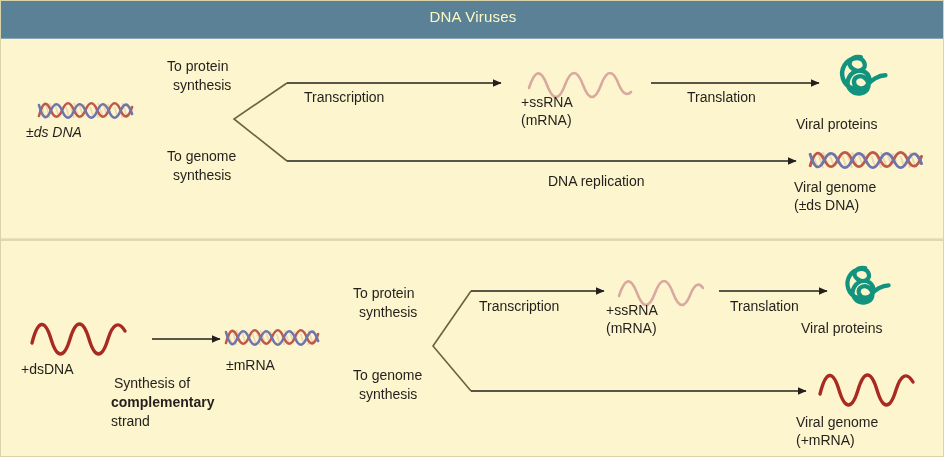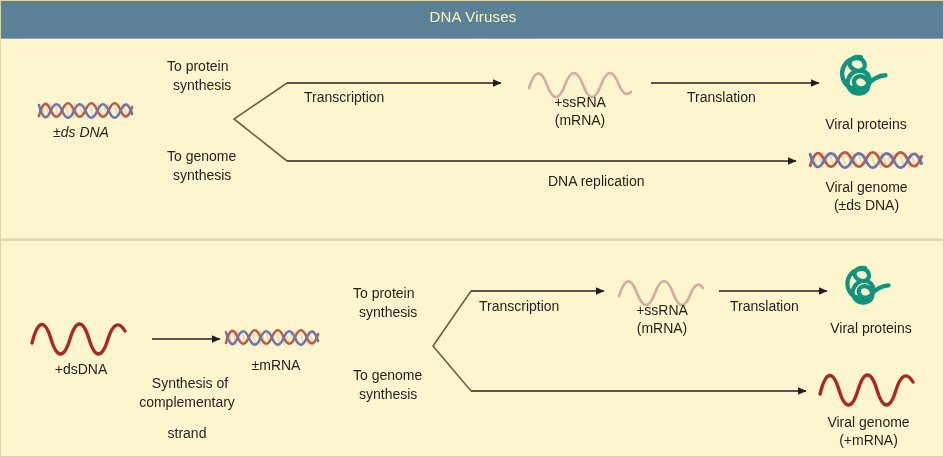--- a/index.html
+++ b/index.html
@@ -68,21 +68,21 @@
     pointer-events: none;
   }
   
   .lbl {
     position: absolute;
     color: #231f1c;
     font-size: 14px;
     line-height: 17px;
     white-space: pre;
   }
-  .lbl.ctr { text-align: center; }
+  .lbl.ctr { text-align: left; }
 </style>
 </head>
 <body>
 
 <div id="figure">
 
   <div id="header-bar">
     <div id="header-title">DNA Viruses</div>
   </div>
 
@@ -218,22 +218,22 @@
   <div class="lbl ctr" style="left:795px; top:115px; width:140px;">Viral proteins</div>
 
   <div class="lbl" style="left:502px; top:172px;margin-left:45px;">DNA replication</div>
 
   <div class="lbl ctr" style="left:793px; top:178px; width:145px;">Viral genome</div>
   <div class="lbl ctr" style="left:793px; top:196px; width:145px;">(±ds DNA)</div>
 
   <div class="lbl ctr" style="left:20px; top:360px; width:120px;">+dsDNA</div>
 
   <div class="lbl ctr" style="left:113px; top:374px; width:152px;">Synthesis of</div>
-  <div class="lbl ctr" style="left:110px; top:393px; width:152px;">complementary</div>
-  <div class="lbl ctr" style="left:110px; top:424px; width:152px;">strand</div>
+  <div class="lbl ctr" style="left:110px; top:393px; width:152px;font-weight:bold;">complementary</div>
+  <div class="lbl ctr" style="left:110px; top:412px; width:152px;">strand</div>
 
   <div class="lbl ctr" style="left:225px; top:356px; width:100px;">±mRNA</div>
 
   <div class="lbl" style="left:352px; top:284px;">To protein</div>
   <div class="lbl" style="left:358px; top:303px;">synthesis</div>
 
   <div class="lbl" style="left:352px; top:366px;">To genome</div>
   <div class="lbl" style="left:358px; top:385px;">synthesis</div>
 
   <div class="lbl" style="left:478px; top:297px;">Transcription</div>

